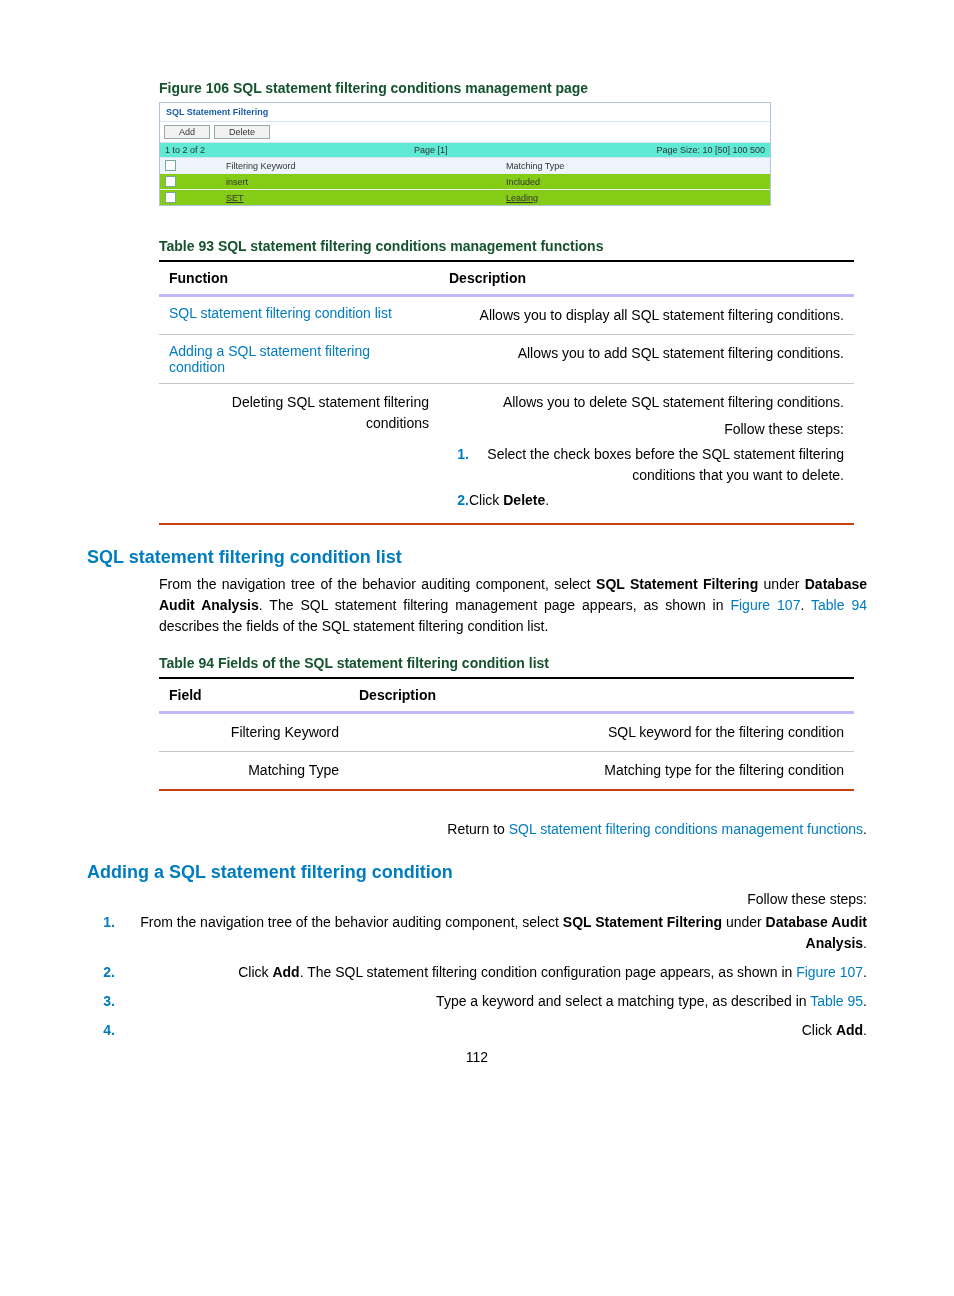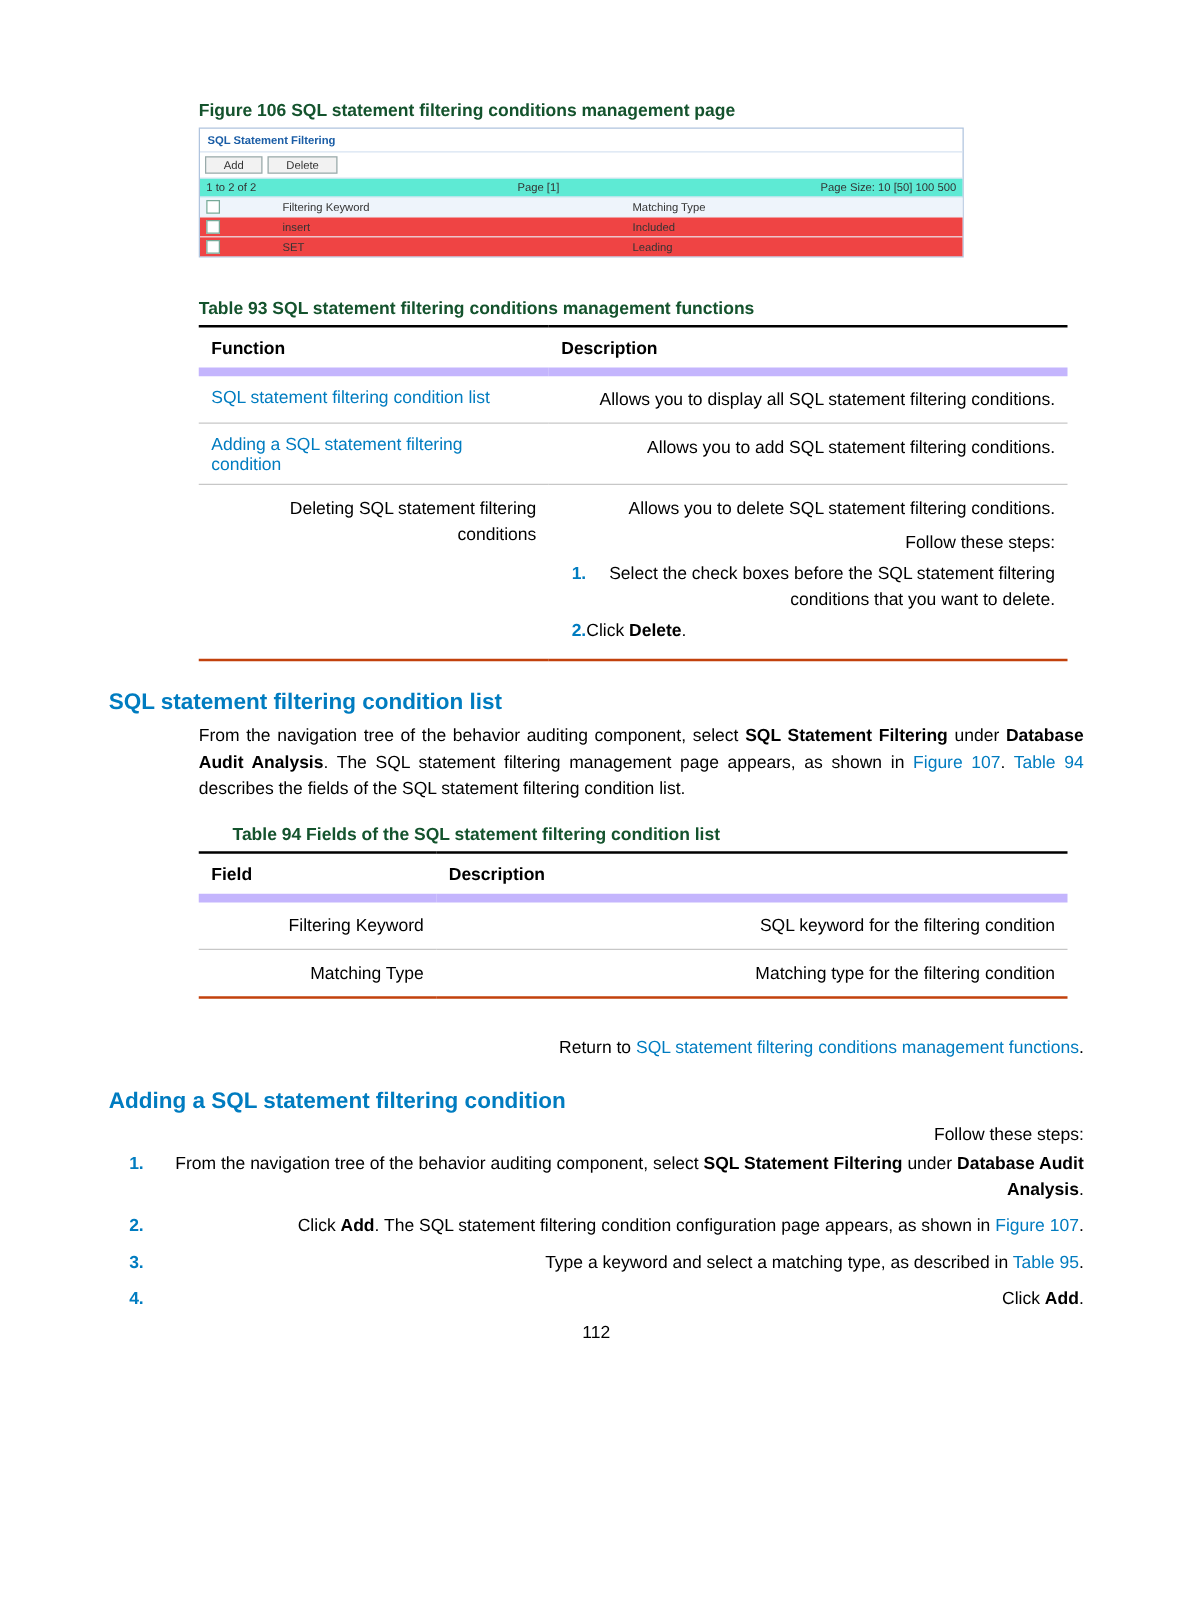--- a/index.html
+++ b/index.html
@@ -59,41 +59,41 @@
     font-size: 9px;
     color: #333;
     background: #5eead4;
   }
   .figbox .row {
     display: flex;
     padding: 2px 5px;
     border-bottom: 1px solid #eaf0f8;
     font-size: 9px;
     align-items: center;
-    background: #ef4444;
-  }
-  .figbox .row:last-child { border-bottom: none; }
+    background: #84cc16;
+  }
+  .figbox .row:last-child { border-bottom: none; text-decoration: underline; }
   .figbox .cb {
     width: 9px; height: 9px; border:1px solid #7a9; background:#fff; margin-right: 50px; display:inline-block;
   }
   .figbox .col1 { width: 280px; color:#333; }
   .figbox .col2 { color:#333; }
   
   table.doc {
     width: 695px;
     border-collapse: collapse;
     font-size: 14px;
     font-family: Arial,"Helvetica Neue", sans-serif;
   }
   table.doc thead th {
     text-align: left;
     font-weight: bold;
     font-size: 14px;
     padding: 8px 10px 8px 10px;
-    border-bottom: 7px solid #c4b5fd;
+    border-bottom: 3px solid #c4b5fd;
   }
   table.doc td {
     vertical-align: top;
     padding: 8px 10px;
     border-bottom: 1px solid #c7c7c7;
     font-size: 14px;
     font-family: 'Arial Narrow','Helvetica Narrow',Arial,sans-serif;
     font-stretch: condensed;
   }
   table.doc.tborder { border-top: 2px solid #000; border-bottom: 2px solid #000; }
@@ -141,21 +141,21 @@
   .small-steps li { display:flex; margin: 4px 0;}
   .small-steps .n { color:#007cc0; font-weight:bold; min-width:20px; font-family: Arial, sans-serif;}
   .pgnum {
     text-align: center;
     font-size: 14px;
     font-family: 'Arial Narrow', Arial, sans-serif;
   }
   .ml0 { margin-left: 0; }
   .col-l { width: 260px; }
   .col-l2 { width: 170px; }
-  .cap-mt { margin-top: 18px; margin-left: 27px; }
+  .cap-mt { margin-top: 18px; }
 </style>
 </head>
 <body>
 
 <div class="page">
 
   <div class="fig-offset">
     <div class="caption">Figure 106 SQL statement filtering conditions management page</div>
     <div class="figbox">
       <div class="figtitle">SQL Statement Filtering</div>

